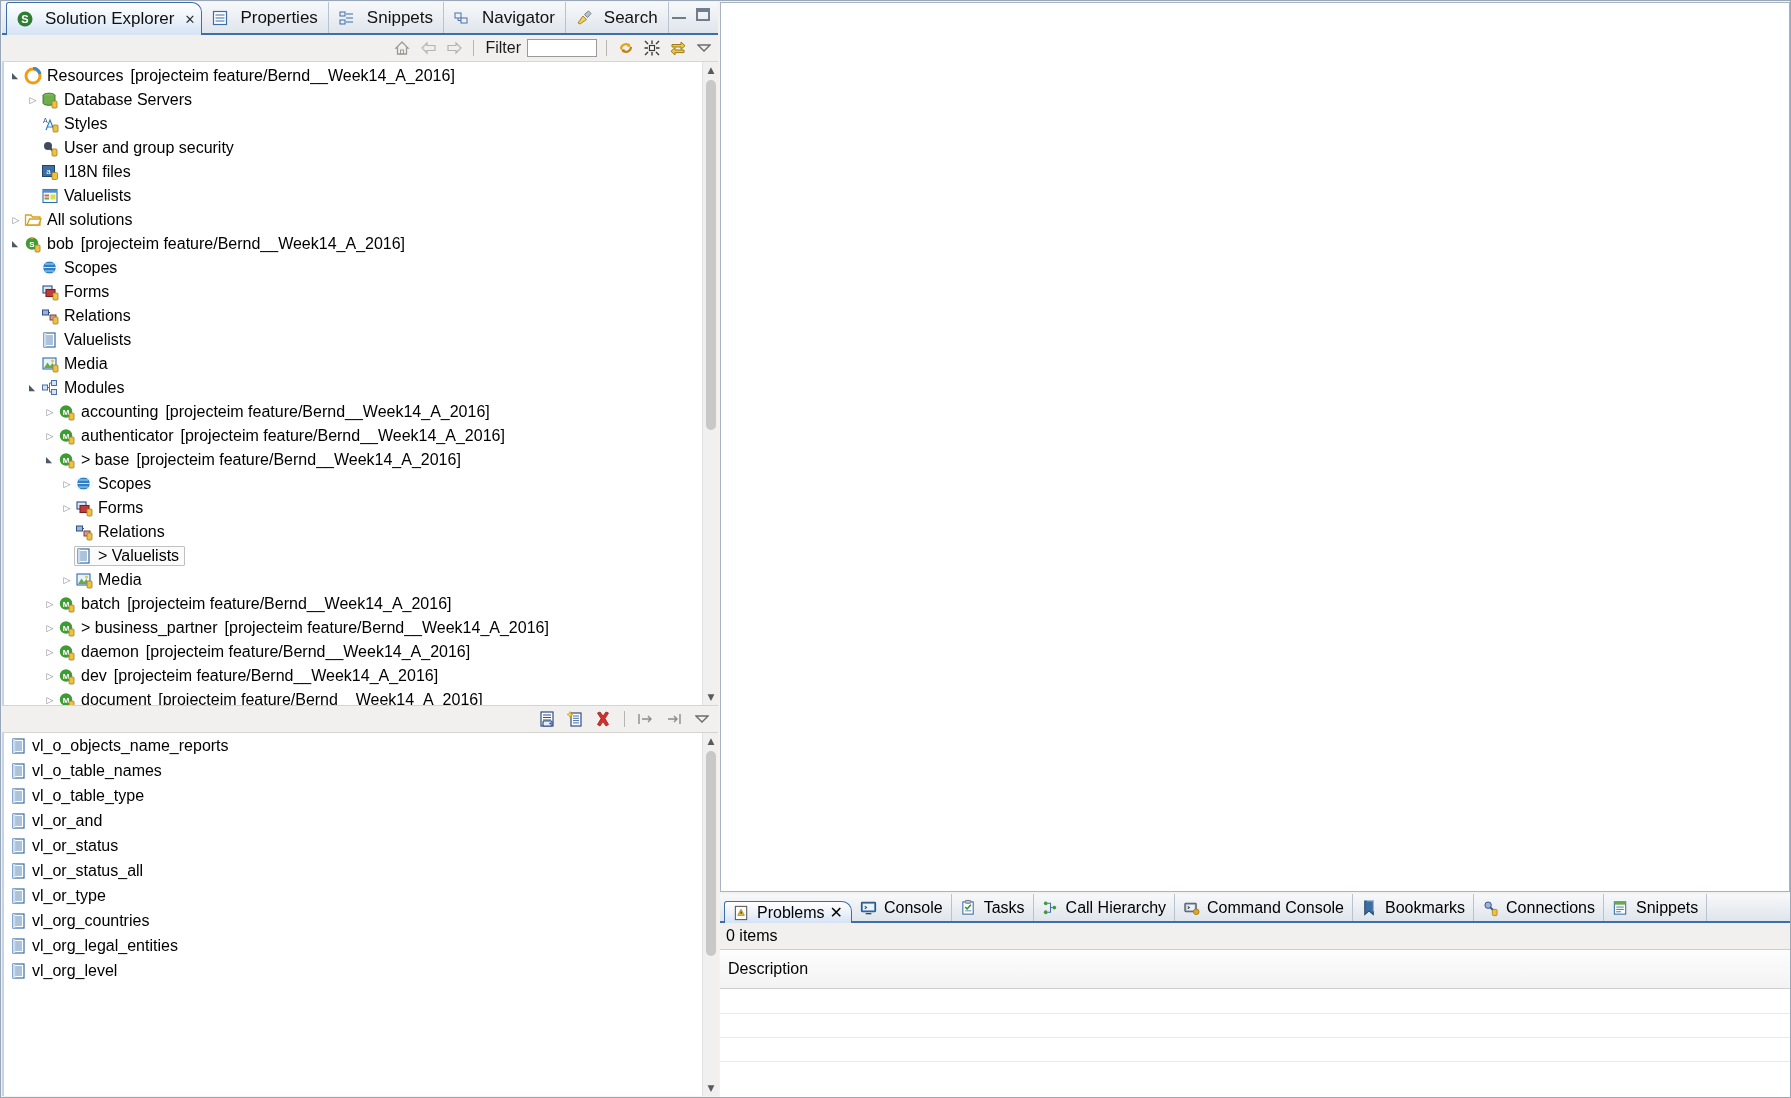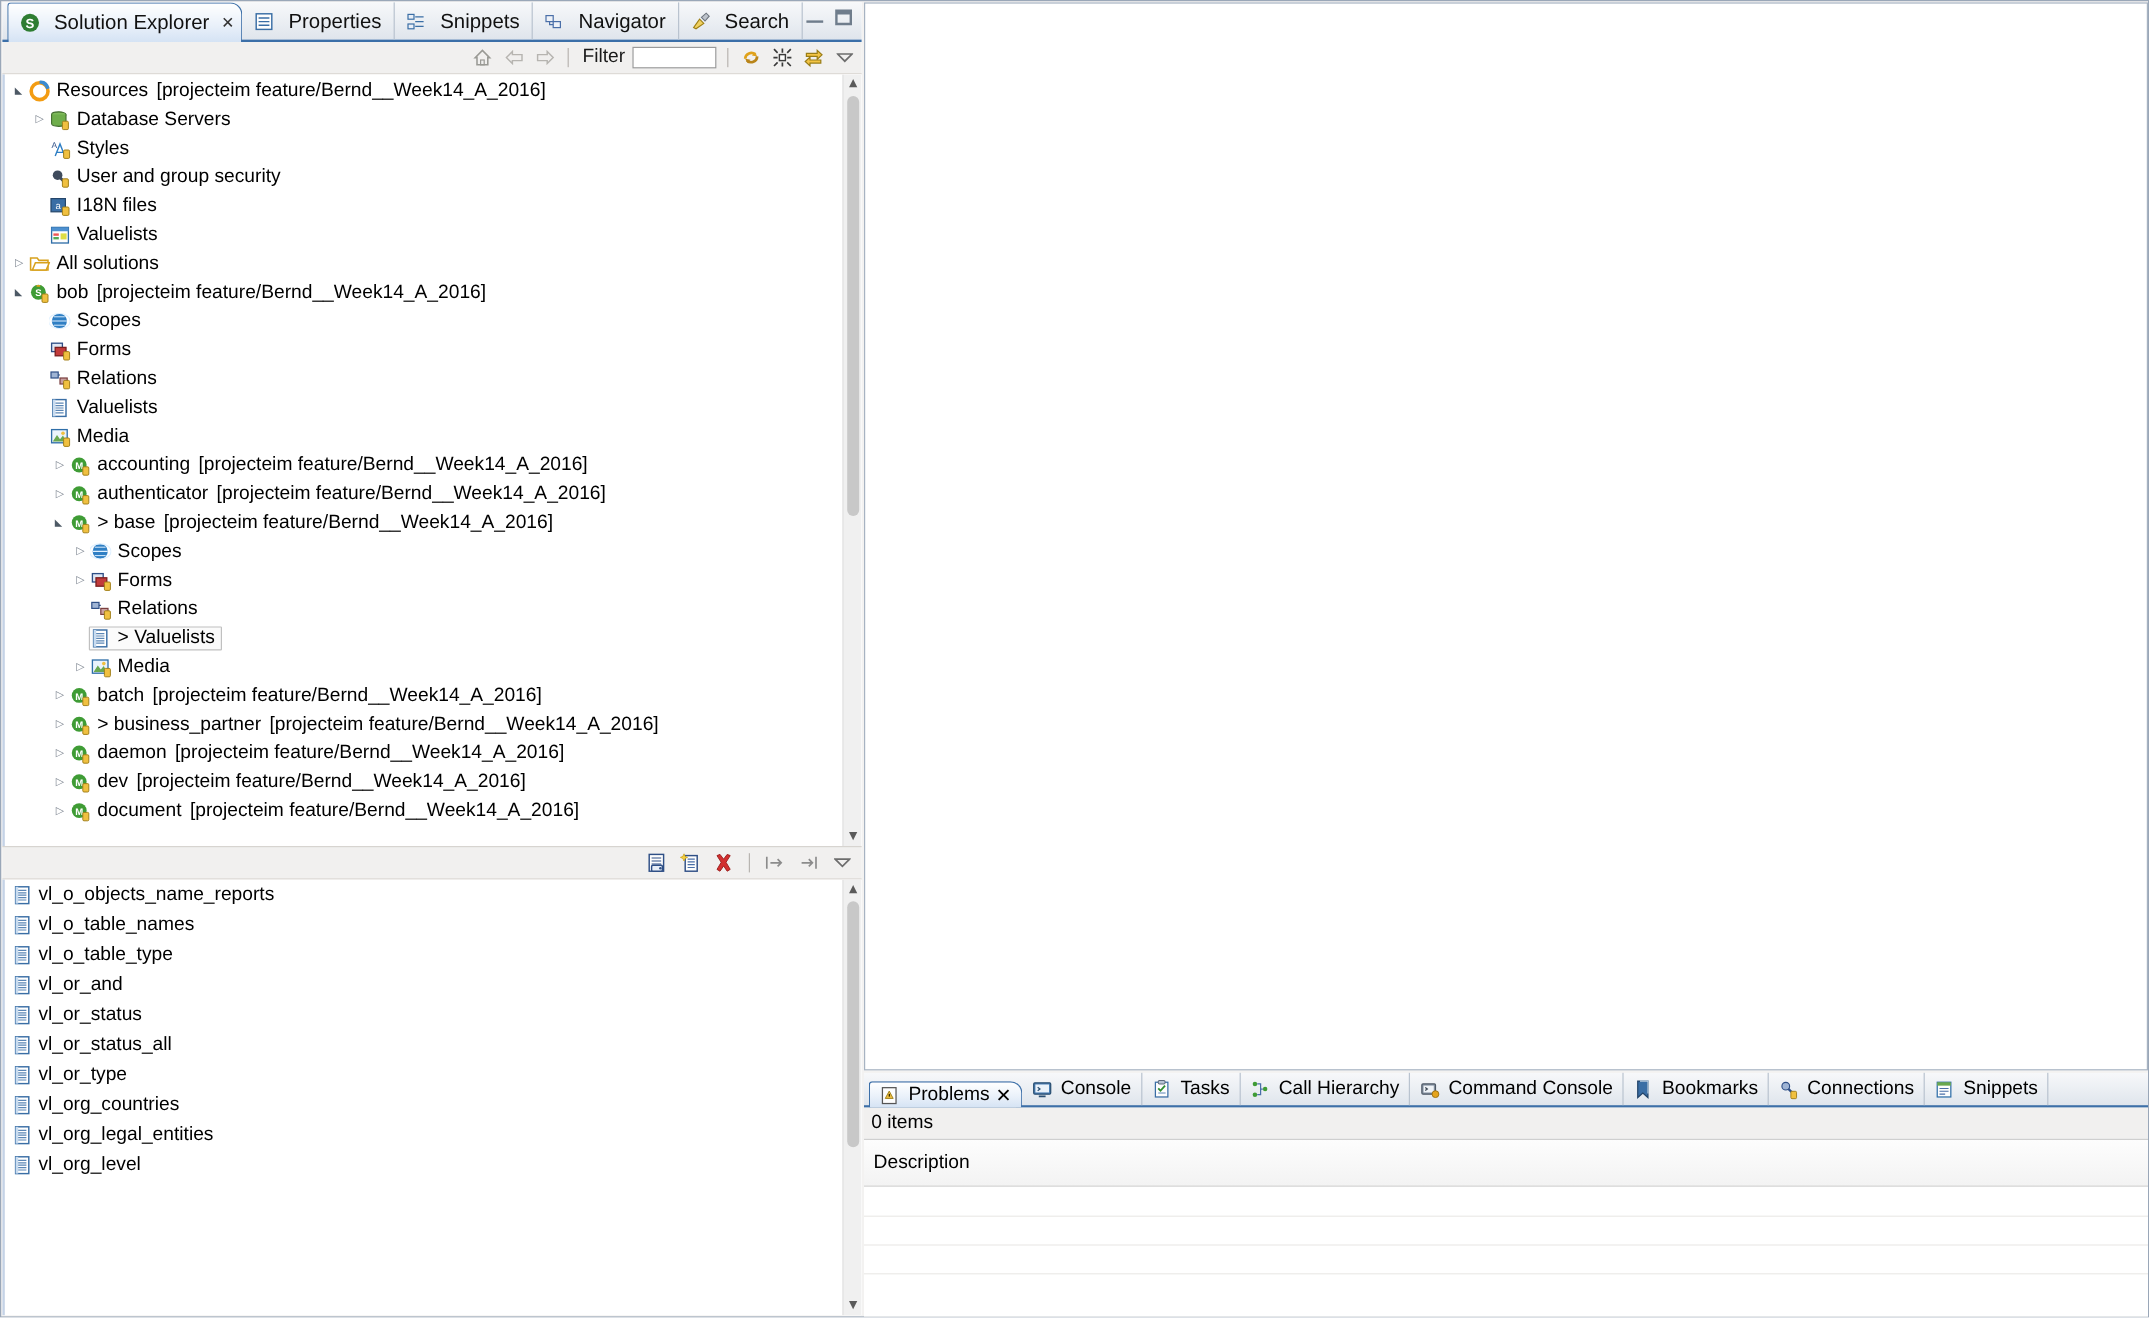--- a/index.html
+++ b/index.html
@@ -523,20 +523,34 @@
                 <svg width="18" height="18" viewBox="0 0 18 18">
                   <rect x="2" y="3" width="13" height="11" fill="#eaf3fb" stroke="#2f6ea8" stroke-width="1.1"></rect>
                   <path d="M3 13 L6.5 7.5 L9 11 L11.5 8 L14 13 Z" fill="#6aa84f"></path>
                   <circle cx="11.5" cy="6" r="1.5" fill="#f0c040"></circle>
                   <rect x="12" y="10" width="5" height="7" rx="1" fill="#f0c040" stroke="#a07d18" stroke-width="0.8"></rect>
                 </svg>
               </span>
               <span class="lbl">Media</span>
             </span>
           </div>
+          <div class="trow" style="padding-left: 21px;">
+            <span class="tw open" style="transform: rotate(90deg); font-size: 8px;">◢</span>
+            <span style="display: inline-flex; align-items: center;">
+              <span class="ico">
+                <svg width="18" height="18" viewBox="0 0 18 18">
+                  <rect x="1.5" y="6" width="5" height="5" fill="#d7e3f2" stroke="#4a6fa8" stroke-width="1"></rect>
+                  <rect x="10.5" y="1.5" width="5" height="5" fill="#d7e3f2" stroke="#4a6fa8" stroke-width="1"></rect>
+                  <rect x="10.5" y="10.5" width="5" height="5" fill="#d7e3f2" stroke="#4a6fa8" stroke-width="1"></rect>
+                  <path d="M6.5 8.5 H8.5 V4 H10.5 M8.5 8.5 V13 H10.5" stroke="#4a6fa8" stroke-width="1" fill="none"></path>
+                </svg>
+              </span>
+              <span class="lbl">Modules</span>
+            </span>
+          </div>
           <div class="trow" style="padding-left: 38px;">
             <span class="tw">▷</span>
             <span style="display: inline-flex; align-items: center;">
               <span class="ico">
                 <svg width="18" height="18" viewBox="0 0 18 18">
                   <circle cx="8" cy="8.5" r="6.2" fill="#3f9c35"></circle>
                   <text x="8" y="12" font-size="8" font-family="Liberation Sans" fill="#fff" text-anchor="middle" font-weight="bold">M</text>
                   <rect x="11" y="10" width="5" height="7" rx="1" fill="#f0c040" stroke="#a07d18" stroke-width="0.8"></rect>
                 </svg>
               </span>

